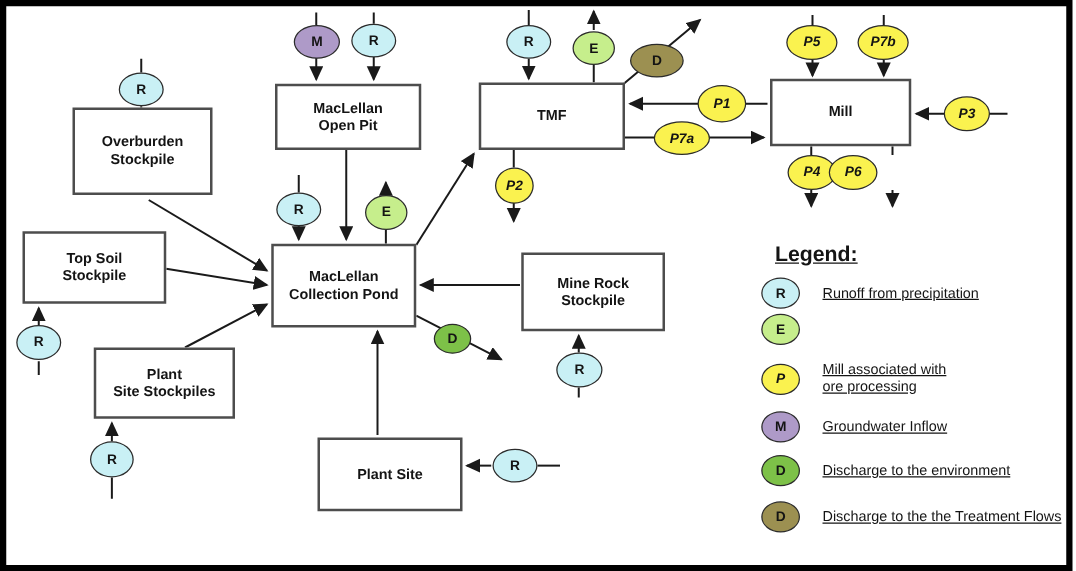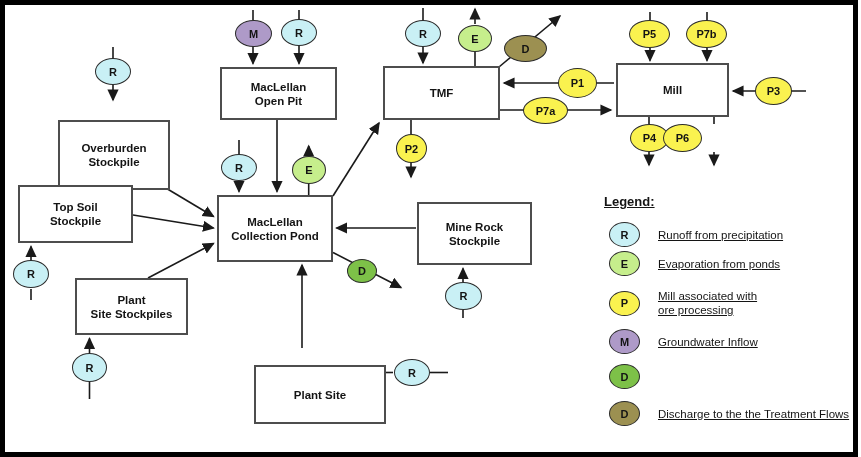--- a/index.html
+++ b/index.html
@@ -15,25 +15,25 @@
     font-weight:bold;font-size:11.5px;line-height:14px;color:#141414;
     white-space:pre-line;z-index:2;letter-spacing:0;
   }
   .circ{
     position:absolute;box-sizing:border-box;border:1.5px solid #2b2b2b;border-radius:50%;
     display:flex;align-items:center;justify-content:center;
     font-weight:bold;font-size:11px;color:#141414;z-index:3;
   }
   .t-runoff{background:var(--c-runoff);}
   .t-evaporation{background:var(--c-evaporation);}
-  .t-process{background:var(--c-process);}
+  .t-process{background:var(--c-process);font-style:italic;}
   .t-groundwater{background:var(--c-groundwater);}
   .t-discharge_env{background:var(--c-discharge_env);}
   .t-discharge_treatment{background:var(--c-discharge_treatment);}
-  .legend-title{position:absolute;left:604px;top:194px;font-weight:bold;font-size:13px;text-decoration:underline;color:#141414;z-index:2;}
+  .legend-title{position:absolute;left:620px;top:194px;font-weight:bold;font-size:17px;text-decoration:underline;color:#141414;z-index:2;}
   .legend-item{position:absolute;left:609px;display:flex;align-items:center;gap:18px;z-index:2;}
   .legend-item .lcirc{
     flex:none;width:31px;height:25px;box-sizing:border-box;border:1.5px solid #2b2b2b;border-radius:50%;
     display:flex;align-items:center;justify-content:center;font-weight:bold;font-size:11px;color:#141414;
   }
   .legend-text{font-size:11.5px;line-height:14px;color:#141414;white-space:pre-line;text-decoration:underline;}
 </style>
 </head>
 <body>
 
@@ -84,33 +84,33 @@
       <line x1="31" y1="260" x2="31" y2="246.5" stroke="#1a1a1a" stroke-width="1.6" marker-end="url(#arr)"></line>
       <line x1="89.5" y1="353" x2="89.5" y2="338.5" stroke="#1a1a1a" stroke-width="1.6" marker-end="url(#arr)"></line>
       <line x1="302" y1="348" x2="302" y2="265" stroke="#1a1a1a" stroke-width="1.6" marker-end="url(#arr)"></line>
       <line x1="393" y1="372.5" x2="373.5" y2="372.5" stroke="#1a1a1a" stroke-width="1.6" marker-end="url(#arr)"></line>
       <line x1="416" y1="228" x2="336.5" y2="228" stroke="#1a1a1a" stroke-width="1.6" marker-end="url(#arr)"></line>
       <line x1="463" y1="282" x2="463" y2="268.5" stroke="#1a1a1a" stroke-width="1.6" marker-end="url(#arr)"></line>
       <line x1="333" y1="196" x2="379" y2="123" stroke="#1a1a1a" stroke-width="1.6" marker-end="url(#arr)"></line>
       <line x1="333" y1="252.5" x2="401" y2="287.5" stroke="#1a1a1a" stroke-width="1.6" marker-end="url(#arr)"></line>
     </svg>
 
-  <div class="box" style="left:58px;top:120px;width:112px;height:70px">Overburden
+  <div class="box" style="left:58px;top:86px;width:112px;height:70px">Overburden
 Stockpile</div>
   <div class="box" style="left:220px;top:67px;width:117px;height:53px">MacLellan
 Open Pit</div>
   <div class="box" style="left:616px;top:63px;width:113px;height:54px">Mill</div>
   <div class="box" style="left:383px;top:66px;width:117px;height:54px">TMF</div>
   <div class="box" style="left:18px;top:185px;width:115px;height:58px">Top Soil
 Stockpile</div>
   <div class="box" style="left:217px;top:195px;width:116px;height:67px">MacLellan
 Collection Pond</div>
   <div class="box" style="left:75px;top:278px;width:113px;height:57px">Plant
 Site Stockpiles</div>
-  <div class="box" style="left:254px;top:365px;width:132px;height:59px">Plant Site</div>
+  <div class="box" style="left:254px;top:350px;width:116px;height:59px">Plant Site</div>
   <div class="box" style="left:417px;top:202px;width:115px;height:63px">Mine Rock
 Stockpile</div>
 
   <div class="circ t-runoff" style="left:95px;top:58px;width:36px;height:27px">R</div>
   <div class="circ t-groundwater" style="left:235px;top:20px;width:37px;height:27px">M</div>
   <div class="circ t-runoff" style="left:281px;top:19px;width:36px;height:27px">R</div>
   <div class="circ t-runoff" style="left:405px;top:20px;width:36px;height:27px">R</div>
   <div class="circ t-evaporation" style="left:458px;top:25px;width:34px;height:27px">E</div>
   <div class="circ t-discharge_treatment" style="left:504px;top:35px;width:43px;height:27px">D</div>
   <div class="circ t-process" style="left:558px;top:68px;width:39px;height:30px">P1</div>
@@ -130,33 +130,33 @@
   <div class="circ t-runoff" style="left:445px;top:282px;width:37px;height:28px">R</div>
 
   <div class="legend-title">Legend:</div>
 
   <div class="legend-item" style="top:222px">
     <div class="lcirc t-runoff">R</div>
     <div class="legend-text">Runoff from precipitation</div>
   </div>
   <div class="legend-item" style="top:251px">
     <div class="lcirc t-evaporation">E</div>
-    <div class="legend-text">Evaporation from ponds</div>
   </div>
   <div class="legend-item" style="top:289px">
     <div class="lcirc t-process">P</div>
     <div class="legend-text">Mill associated with
 ore processing</div>
   </div>
   <div class="legend-item" style="top:329px">
     <div class="lcirc t-groundwater">M</div>
     <div class="legend-text">Groundwater Inflow</div>
   </div>
   <div class="legend-item" style="top:364px">
     <div class="lcirc t-discharge_env">D</div>
+    <div class="legend-text">Discharge to the environment</div>
   </div>
   <div class="legend-item" style="top:401px">
     <div class="lcirc t-discharge_treatment">D</div>
     <div class="legend-text">Discharge to the the Treatment Flows</div>
   </div>
 
   <div class="frame"></div>
 </div>
 
 </body></html>

